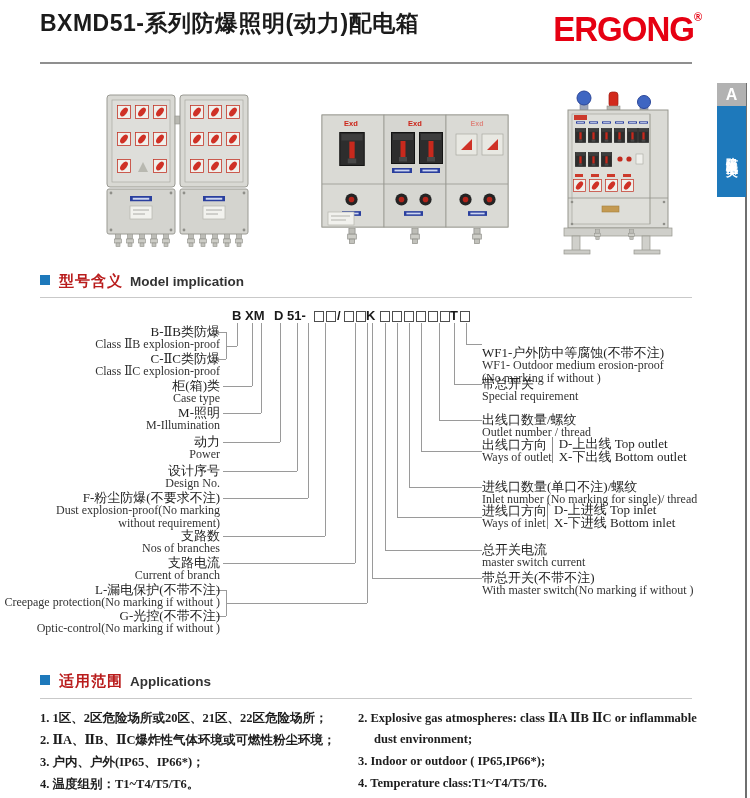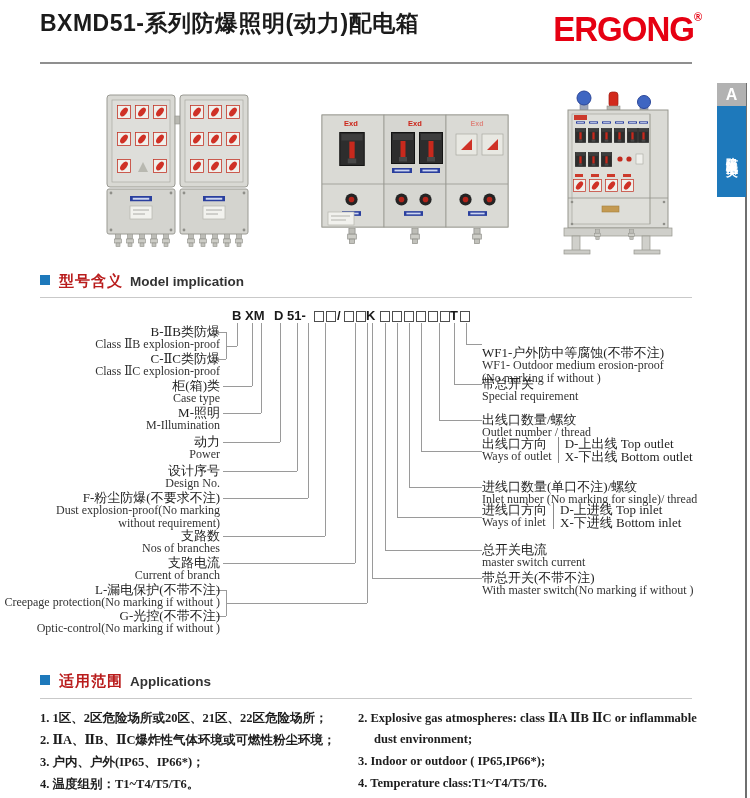--- a/index.html
+++ b/index.html
@@ -31,21 +31,21 @@
   .sec-en { font-size:13.5px; font-weight:bold; color:#333; margin-left:7px; }
   .sec-rule { position:absolute; left:40px; width:652px; height:1px; background:#c9c9c9; }
   
   #diagram { position:absolute; left:30px; top:306px; width:712px; height:342px; }
   .cp { position:absolute; top:2px; font-size:13px; font-weight:bold; color:#1a1a1a; font-family:"Liberation Sans",sans-serif; }
   .cbox { position:absolute; top:5px; width:8px; height:9px; border:1px solid #4e4e4e; background:#fff; }
   .vln, .hln { position:absolute; background:#9a9a9a; }
   .vln { width:1px; } .hln { height:1px; }
   .llab { position:absolute; right:522px; text-align:right; white-space:nowrap; }
   .rlab { position:absolute; left:452px; white-space:nowrap; }
-  .rlab.grp { display:flex; align-items:flex-start; gap:6px; }
+  .rlab.grp { display:flex; align-items:flex-end; }
   .opts { border-left:1px solid #8a8a8a; padding-left:6px; }
   .dcn { font-family:"Liberation Serif","DejaVu Serif",serif; font-size:13px; line-height:13px; color:#1f1f1f; }
   .den { font-family:"Liberation Serif","DejaVu Serif",serif; font-size:12px; line-height:12.5px; color:#333; }
   
   .apps { position:absolute; left:40px; top:708px; width:690px; display:flex; }
   .apps-col { font-family:"Liberation Serif","DejaVu Serif",serif; font-size:12.5px; font-weight:600; color:#1d1d1d; }
   .apps-col.cn { width:318px; }
   .apps-col.en { width:352px; }
   .app-item { line-height:21px; padding-left:16px; text-indent:-16px; margin-bottom:1px; }
 </style>

